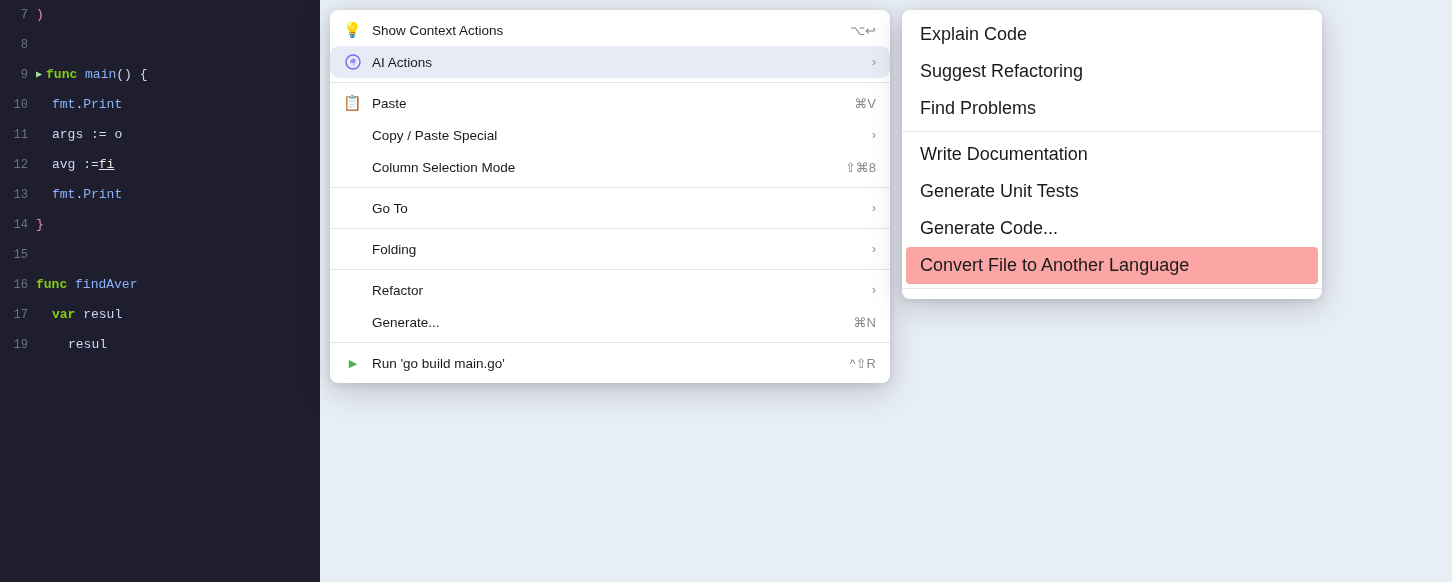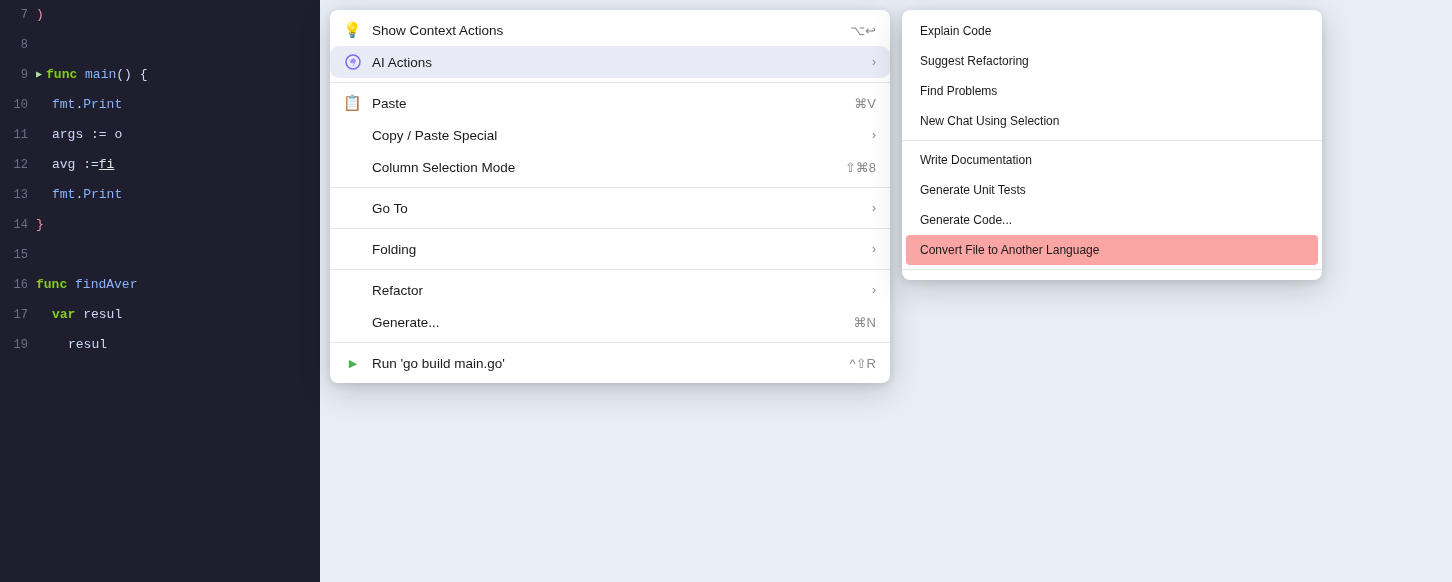--- a/index.html
+++ b/index.html
@@ -145,21 +145,21 @@
       padding: 6px 0;
       z-index: 11;
     }
 
     .submenu-item {
       display: flex;
       align-items: center;
       padding: 8px 18px;
       cursor: pointer;
       color: #1a1a1a;
-      font-size: 12px;
+      font-size: 18px;
     }
 
     .submenu-item.highlighted {
       background: #fca5a5;
       border-radius: 4px;
       margin: 0 4px;
       padding: 8px 14px;
     }
 
     .submenu-divider {
@@ -350,23 +350,20 @@
   </div>
 
   <div class="submenu-item">
     <span>Suggest Refactoring</span>
   </div>
 
   <div class="submenu-item">
     <span>Find Problems</span>
   </div>
 
-  <div class="submenu-item">
-    <span>New Chat Using Selection</span>
-  </div>
 
   <div class="submenu-divider"></div>
 
   <div class="submenu-item">
     <span>Write Documentation</span>
   </div>
 
   <div class="submenu-item">
     <span>Generate Unit Tests</span>
   </div>

